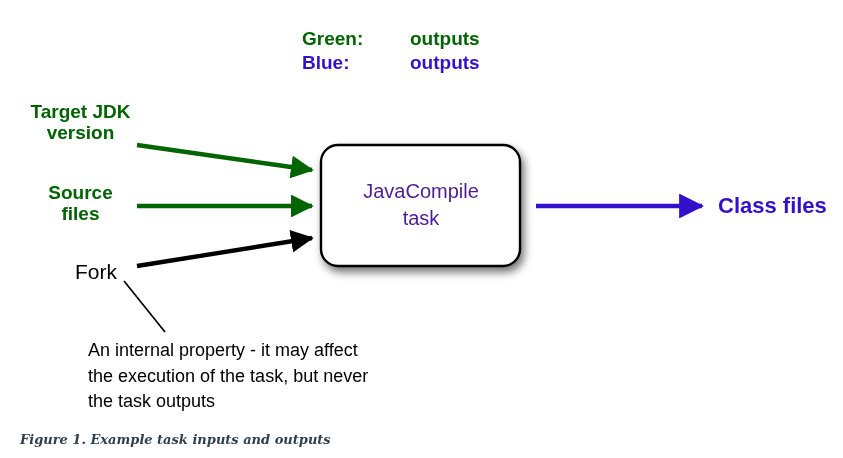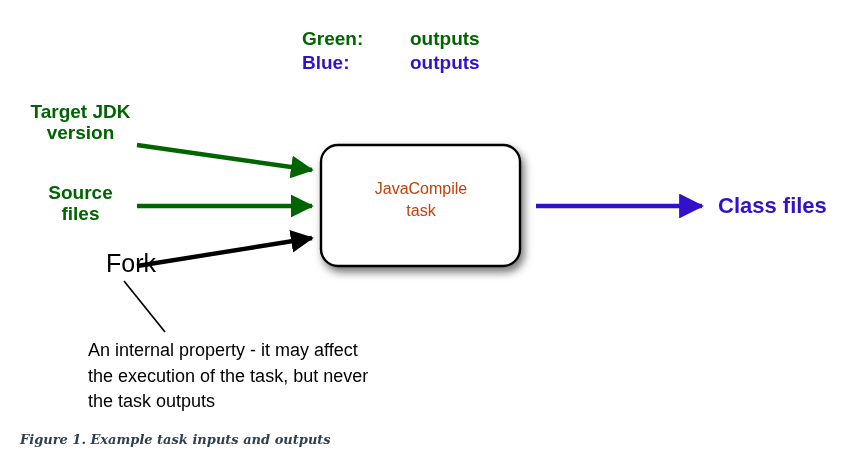--- a/index.html
+++ b/index.html
@@ -55,44 +55,43 @@
   }
   #label-source-files {
     left: 18px;
     top: 182px;
     width: 125px;
   }
 
   
   #label-fork {
     left: 75px;
-    top: 249px;
-    font-size: 25px;
+    top: 260px;
+    font-size: 21px;
     color: #000000;
-    margin-left: 31px;
   }
 
   
   #note-internal {
     left: 60px;
     top: 338px;
     font-size: 18px;
     color: #000000;
     line-height: 1.42;
     margin-left: 28px;
   }
 
   
   #box-label {
     left: 321px;
     top: 178px;
     width: 200px;
     text-align: center;
-    font-size: 16px;
-    color: #c2410c;
+    font-size: 20px;
+    color: #4c1d95;
     line-height: 1.35;
   }
 
   
   #label-class-files {
     left: 718px;
     top: 194px;
     font-size: 22px;
     font-weight: bold;
     color: #3311cc;

